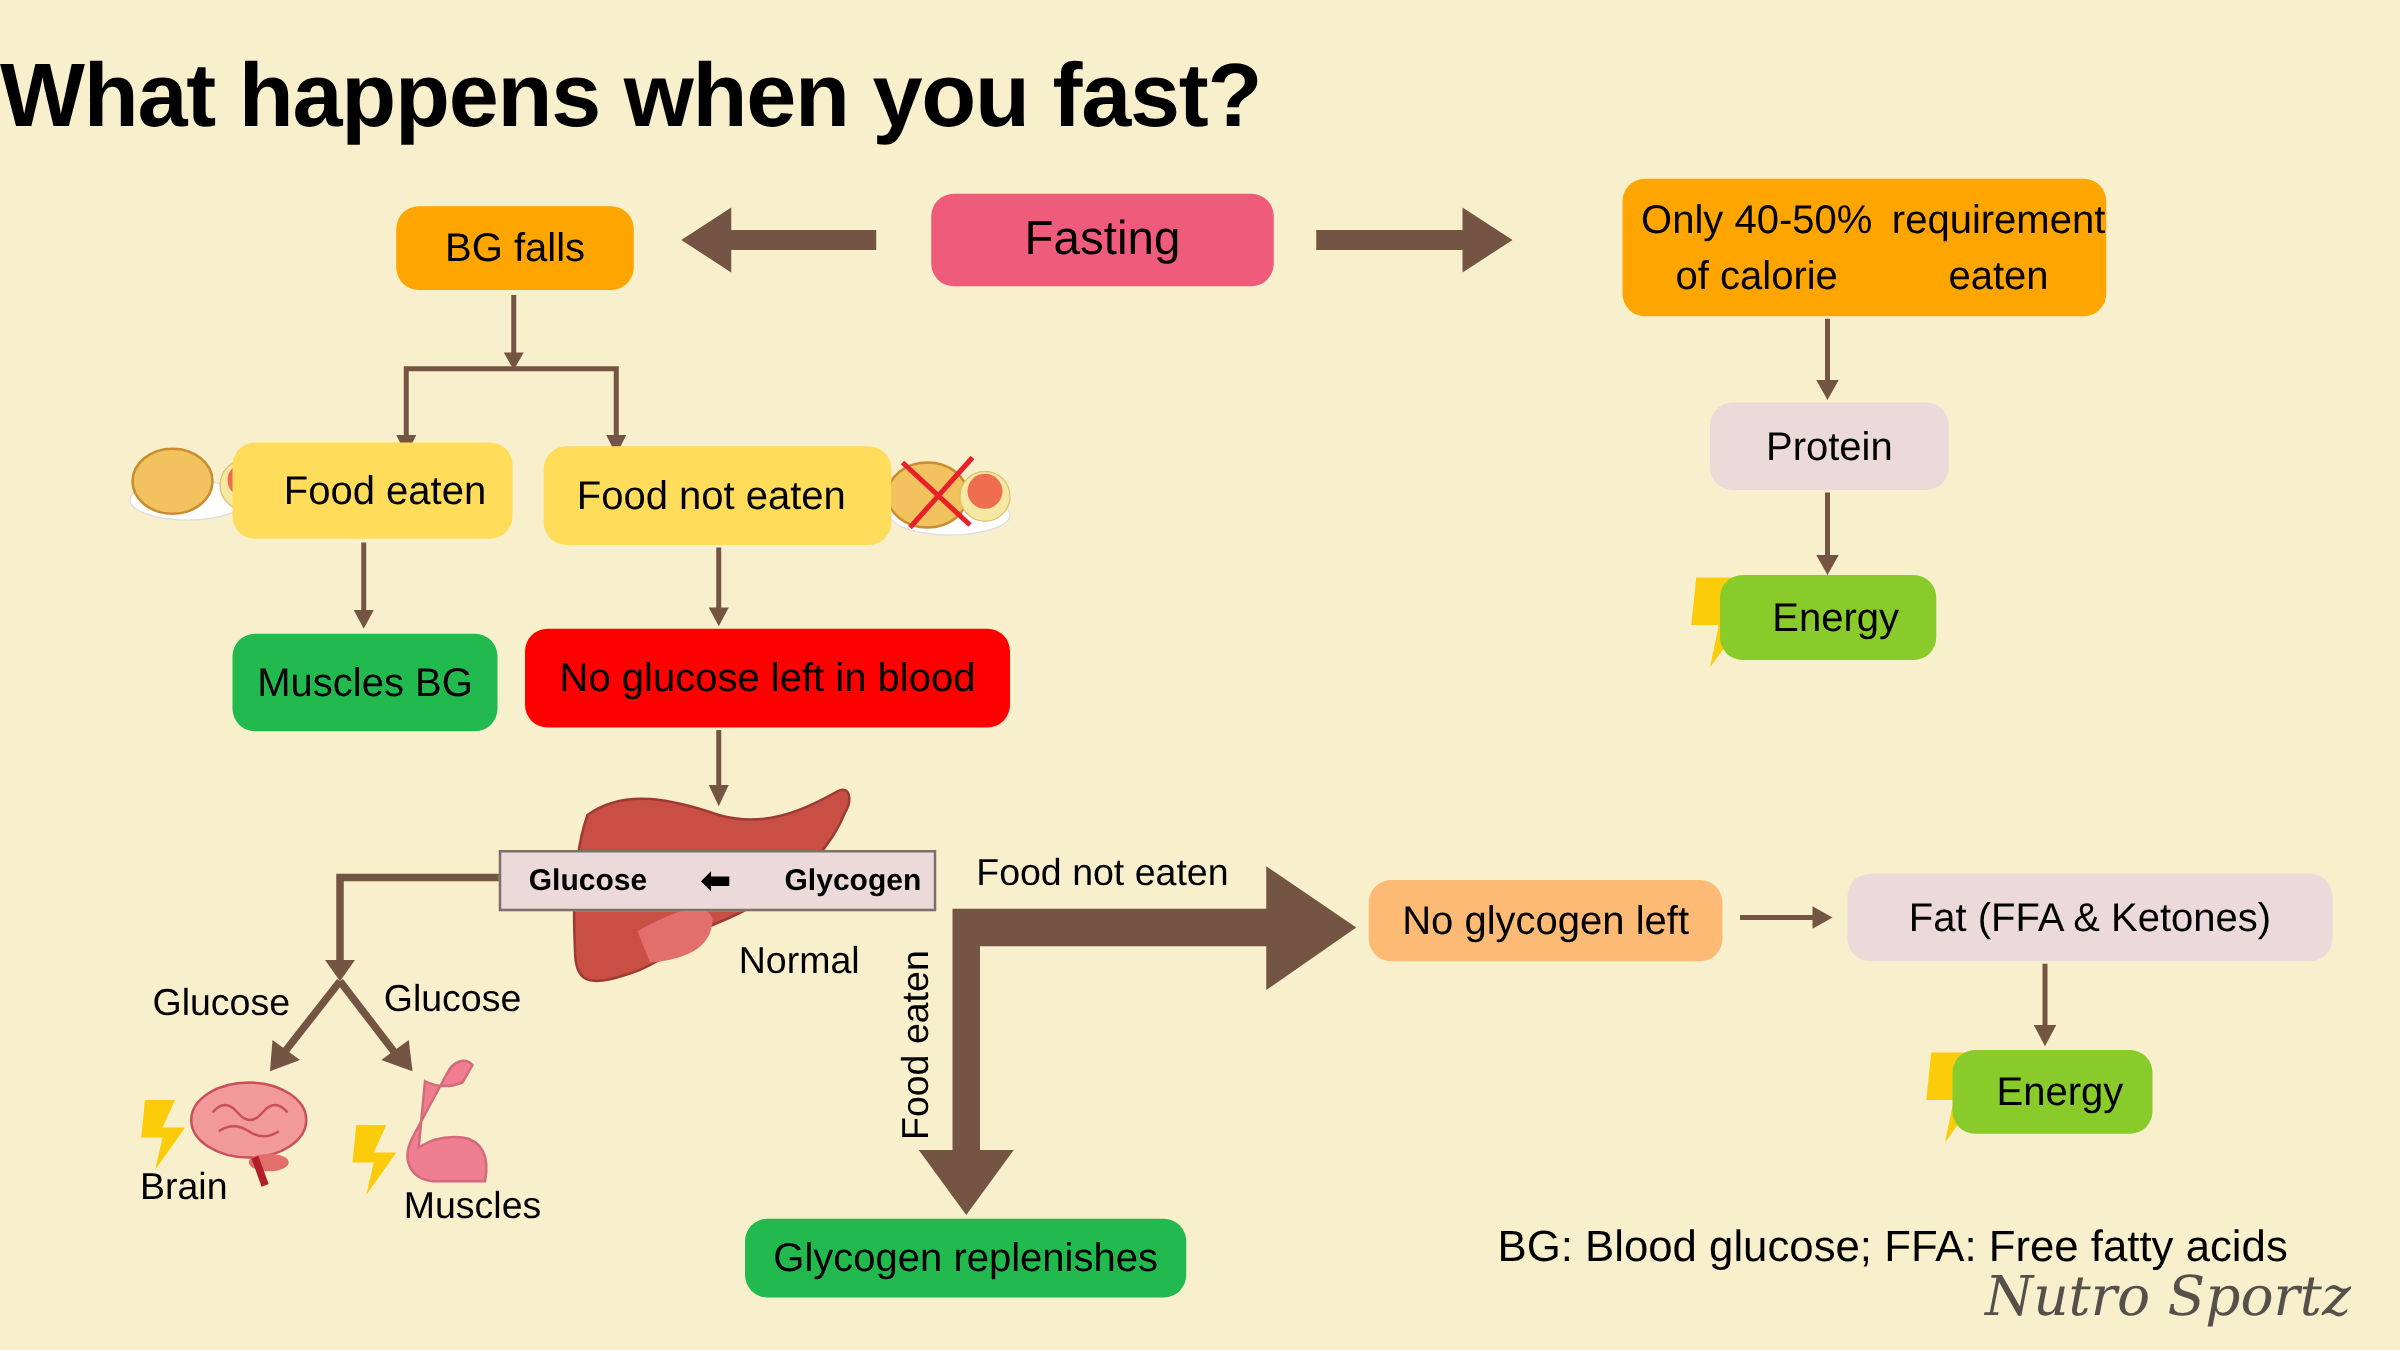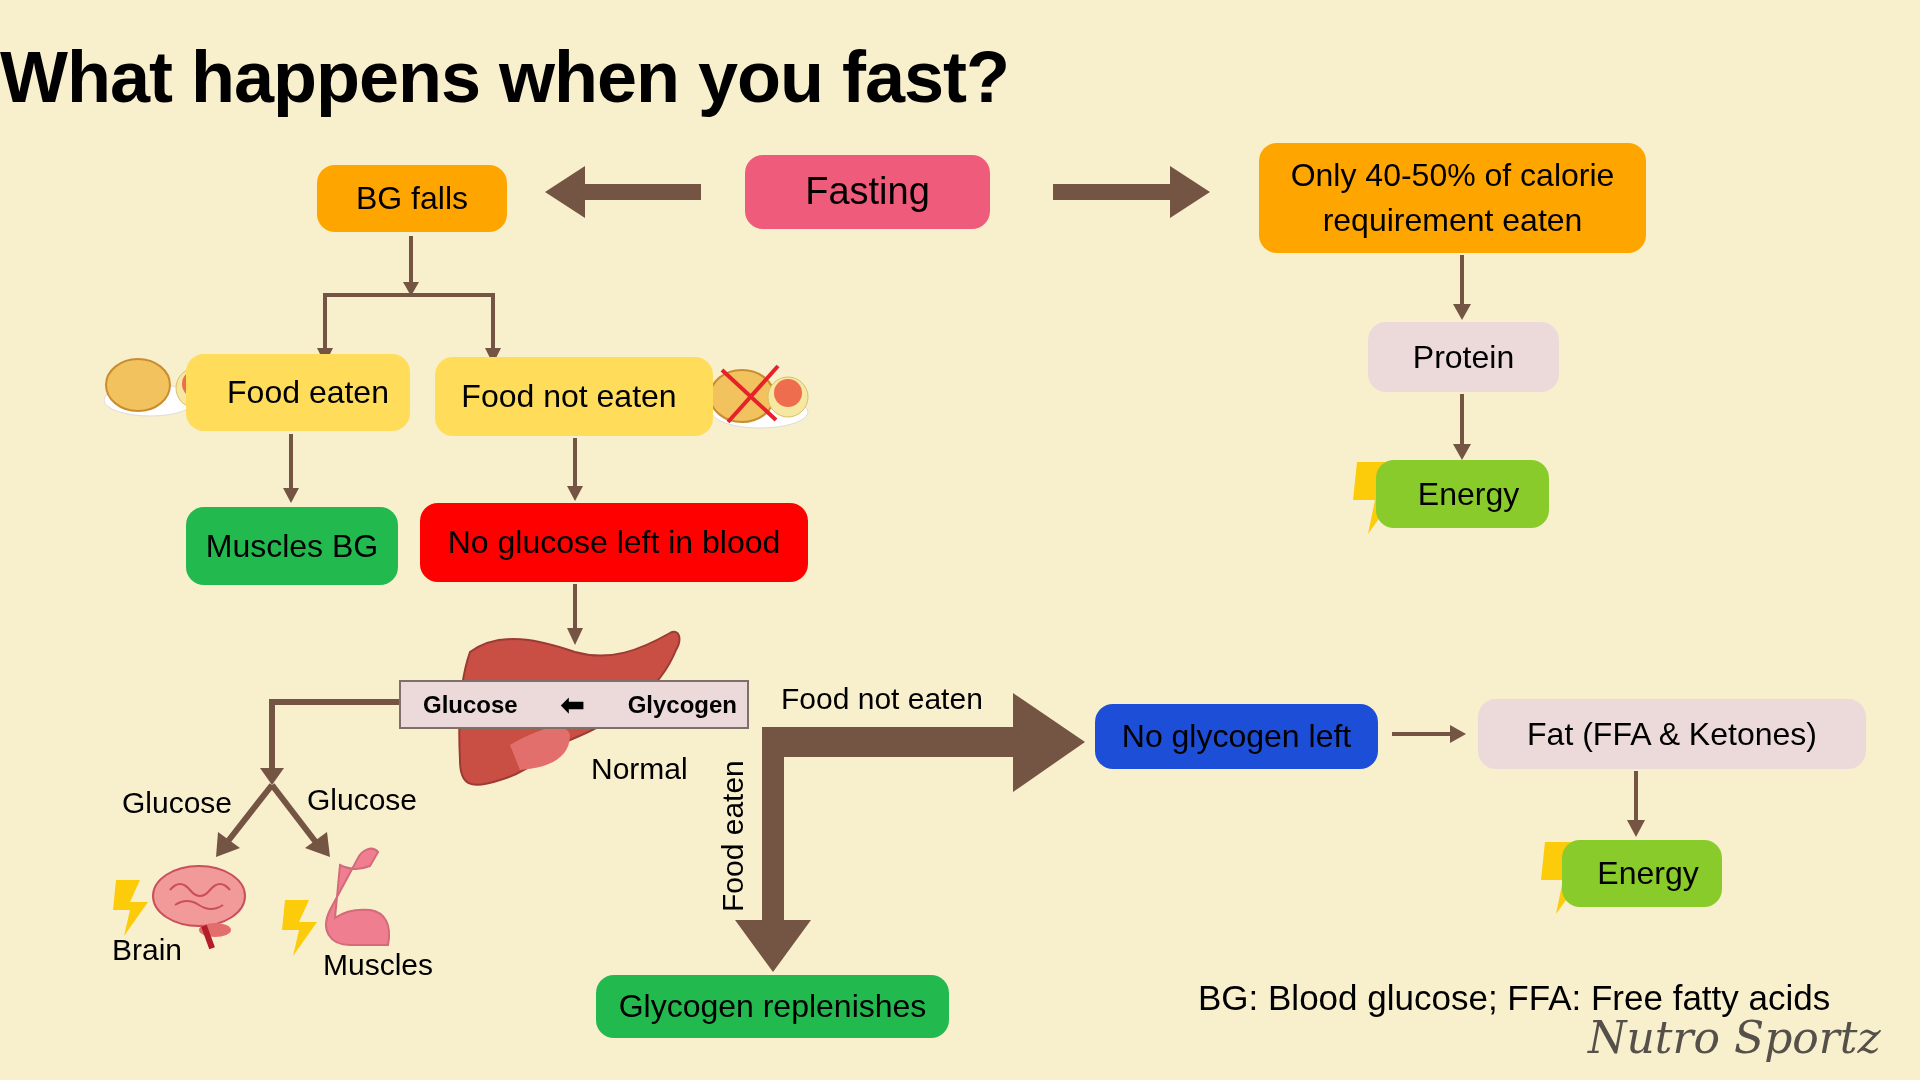--- a/index.html
+++ b/index.html
@@ -108,23 +108,23 @@
   <g>
     <ellipse cx="760" cy="412" rx="48" ry="16" fill="#ffffff" stroke="#ddd"></ellipse>
     <ellipse cx="742" cy="396" rx="32" ry="26" fill="#f1c25e" stroke="#c98d2f" stroke-width="2"></ellipse>
     <circle cx="788" cy="397" r="20" fill="#f6e7a2" stroke="#d8c06a"></circle>
     <circle cx="788" cy="393" r="14" fill="#ee6d4f"></circle>
     <line x1="722" y1="370" x2="776" y2="420" stroke="#e8202a" stroke-width="4"></line>
     <line x1="778" y1="366" x2="728" y2="422" stroke="#e8202a" stroke-width="4"></line>
   </g>
 </svg>
 
-<div class="box" style="left:745px;top:155px;width:245px;height:74px;background:#ef5b7a;font-size:38px;">Fasting</div>
+<div class="box" style="left:745px;top:155px;width:274px;height:74px;background:#ef5b7a;font-size:38px;">Fasting</div>
 <div class="box" style="left:317px;top:165px;width:190px;height:67px;background:#ffa500;text-align:right;">BG falls</div>
-<div class="box" style="left:1259px;top:143px;width:387px;height:110px;background:#ffa500;flex-direction:column;">
+<div class="box" style="left:1298px;top:143px;width:387px;height:110px;background:#ffa500;">
   <span>Only 40-50% of calorie</span>
   <span>requirement eaten</span>
 </div>
 
 <div class="box" style="left:186px;top:354px;width:224px;height:77px;background:#ffdc5a;padding-left:20px;">Food eaten</div>
 <div class="box" style="left:435px;top:357px;width:278px;height:79px;background:#ffdc5a;padding-right:10px;">Food not eaten</div>
 
 <div class="box" style="left:186px;top:507px;width:212px;height:78px;background:#22b94e;">Muscles BG</div>
 <div class="box" style="left:420px;top:503px;width:388px;height:79px;background:#ff0000;">No glucose left in blood</div>
 
@@ -134,21 +134,21 @@
 <div class="liverbox">
   <span>Glucose</span>
   <span style="font-size:30px;">⬅</span>
   <span>Glycogen</span>
 </div>
 <div class="lbl" style="left:591px;top:752px;">Normal</div>
 
 <div class="lbl" style="left:781px;top:682px;">Food not eaten</div>
 <div class="vert" style="left:716px;top:912px;">Food eaten</div>
 
-<div class="box" style="left:1095px;top:704px;width:283px;height:65px;background:#1d4ed8;">No glycogen left</div>
+<div class="box" style="left:1095px;top:704px;width:283px;height:65px;background:#fdba74;">No glycogen left</div>
 <div class="box" style="left:1478px;top:699px;width:388px;height:70px;background:#ecdadb;">Fat (FFA &amp; Ketones)</div>
 <div class="box" style="left:1562px;top:840px;width:160px;height:67px;background:#88cb2a;padding-left:12px;">Energy</div>
 
 <div class="box" style="left:596px;top:975px;width:353px;height:63px;background:#22b94e;">Glycogen replenishes</div>
 
 <div class="lbl" style="left:122px;top:786px;">Glucose</div>
 <div class="lbl" style="left:307px;top:783px;">Glucose</div>
 <div class="lbl" style="left:112px;top:933px;">Brain</div>
 <div class="lbl" style="left:323px;top:948px;">Muscles</div>
 

